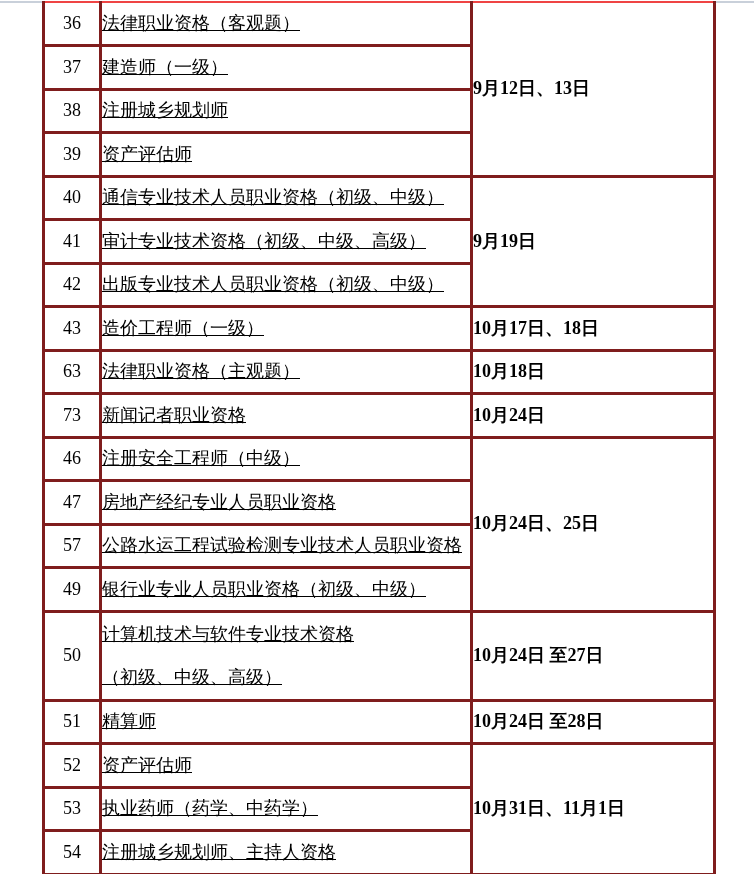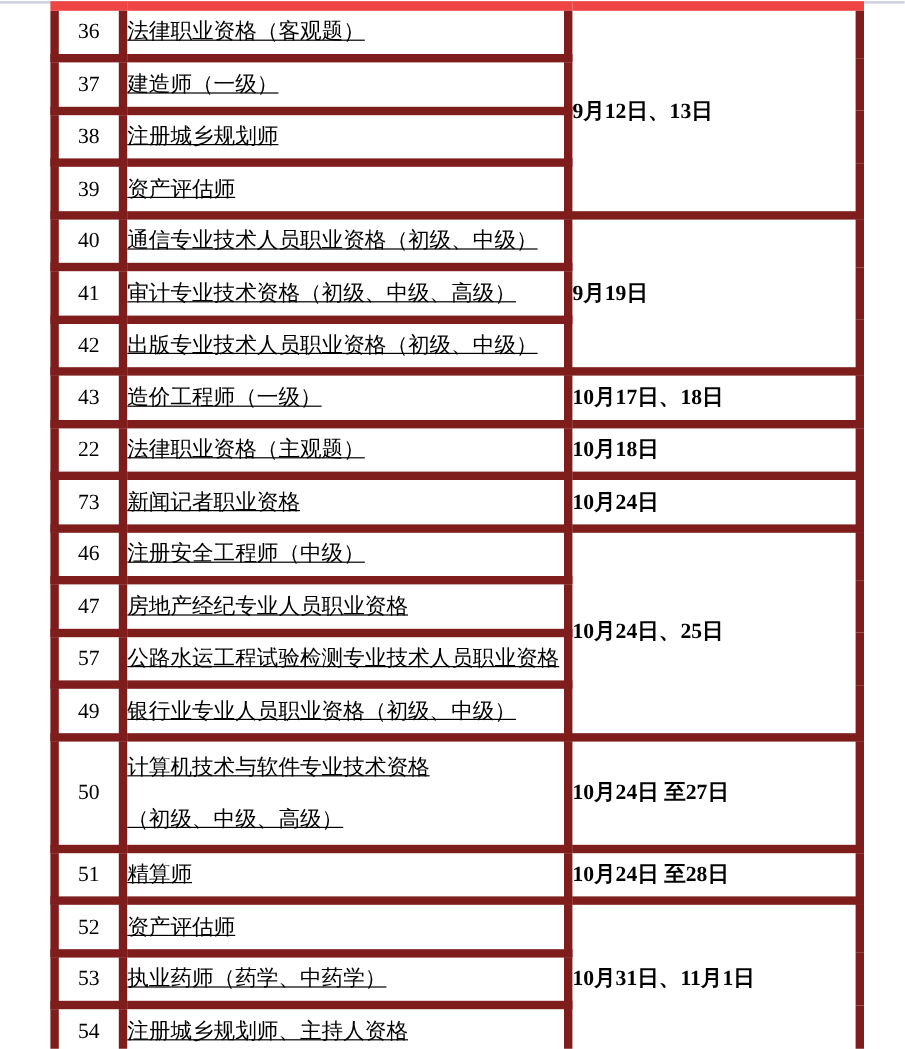--- a/index.html
+++ b/index.html
@@ -25,21 +25,21 @@
   }
   table.schedule {
     position: absolute;
     left: 42px;
     top: 1px;
     border-collapse: collapse;
     table-layout: fixed;
     width: 671px;
   }
   table.schedule td {
-    border: 7px solid #7f1d1d;
+    border: 3px solid #7f1d1d;
     padding: 0;
     font-size: 18px;
     line-height: 1.3;
     vertical-align: middle;
     overflow: hidden;
     white-space: nowrap;
   }
   tr.row-single { height: 43.5px; }
   tr.row-double { height: 87px; }
   td.cell-num {
@@ -49,21 +49,21 @@
   td.cell-name {
     padding-left: 8px;
     text-decoration: underline;
   }
   td.cell-name.two-line { line-height: 43px; }
   td.cell-date {
     padding-left: 8px;
     font-weight: bold;
   }
   tr.first-row td {
-    border-top: 8px solid #ef4444;
+    border-top: 2px solid #ef4444;
   }
 </style>
 </head>
 <body>
 
 <div class="top-edge-line"></div>
 
 <table class="schedule">
   <colgroup>
     <col style="width:57px">
@@ -100,21 +100,21 @@
     <tr class="row-single">
       <td class="cell-num">42</td>
       <td class="cell-name">出版专业技术人员职业资格（初级、中级）</td>
     </tr>
     <tr class="row-single">
       <td class="cell-num">43</td>
       <td class="cell-name">造价工程师（一级）</td>
       <td class="cell-date">10月17日、18日</td>
     </tr>
     <tr class="row-single">
-      <td class="cell-num">22</td>
+      <td class="cell-num">63</td>
       <td class="cell-name">法律职业资格（主观题）</td>
       <td class="cell-date">10月18日</td>
     </tr>
     <tr class="row-single">
       <td class="cell-num">73</td>
       <td class="cell-name">新闻记者职业资格</td>
       <td class="cell-date">10月24日</td>
     </tr>
     <tr class="row-single">
       <td class="cell-num">46</td>

